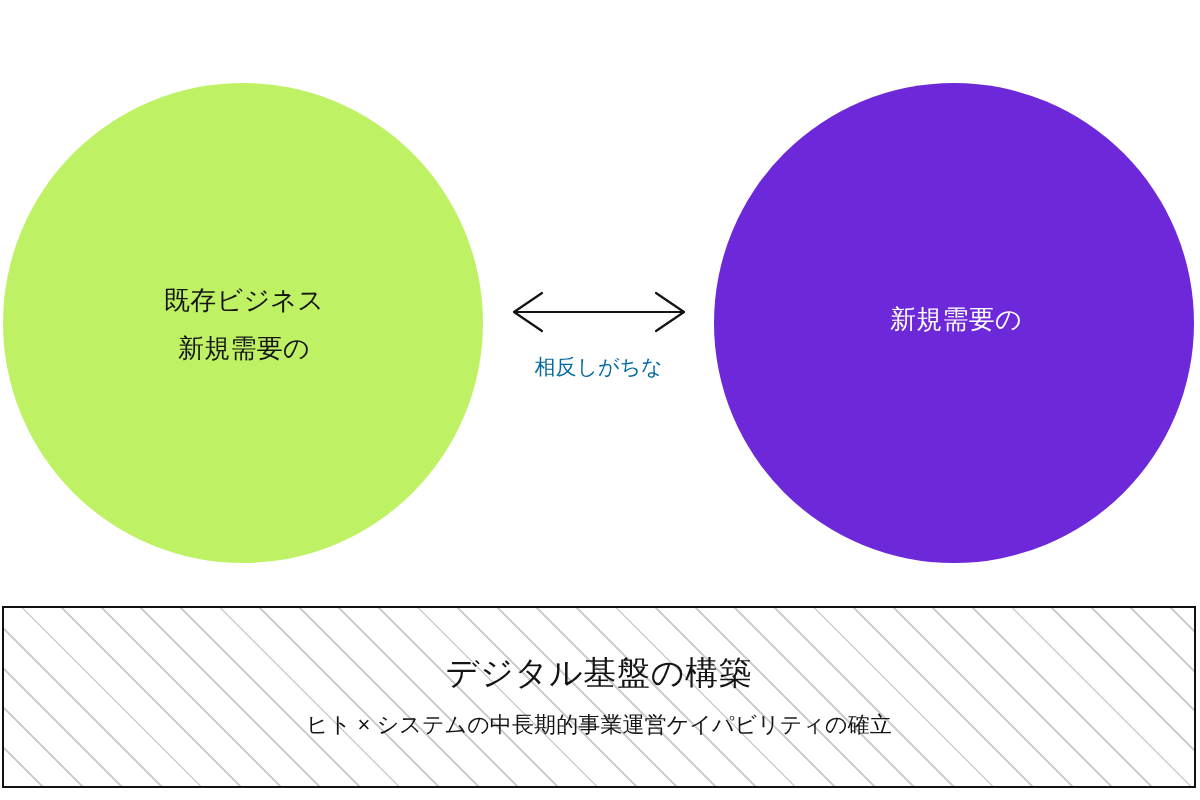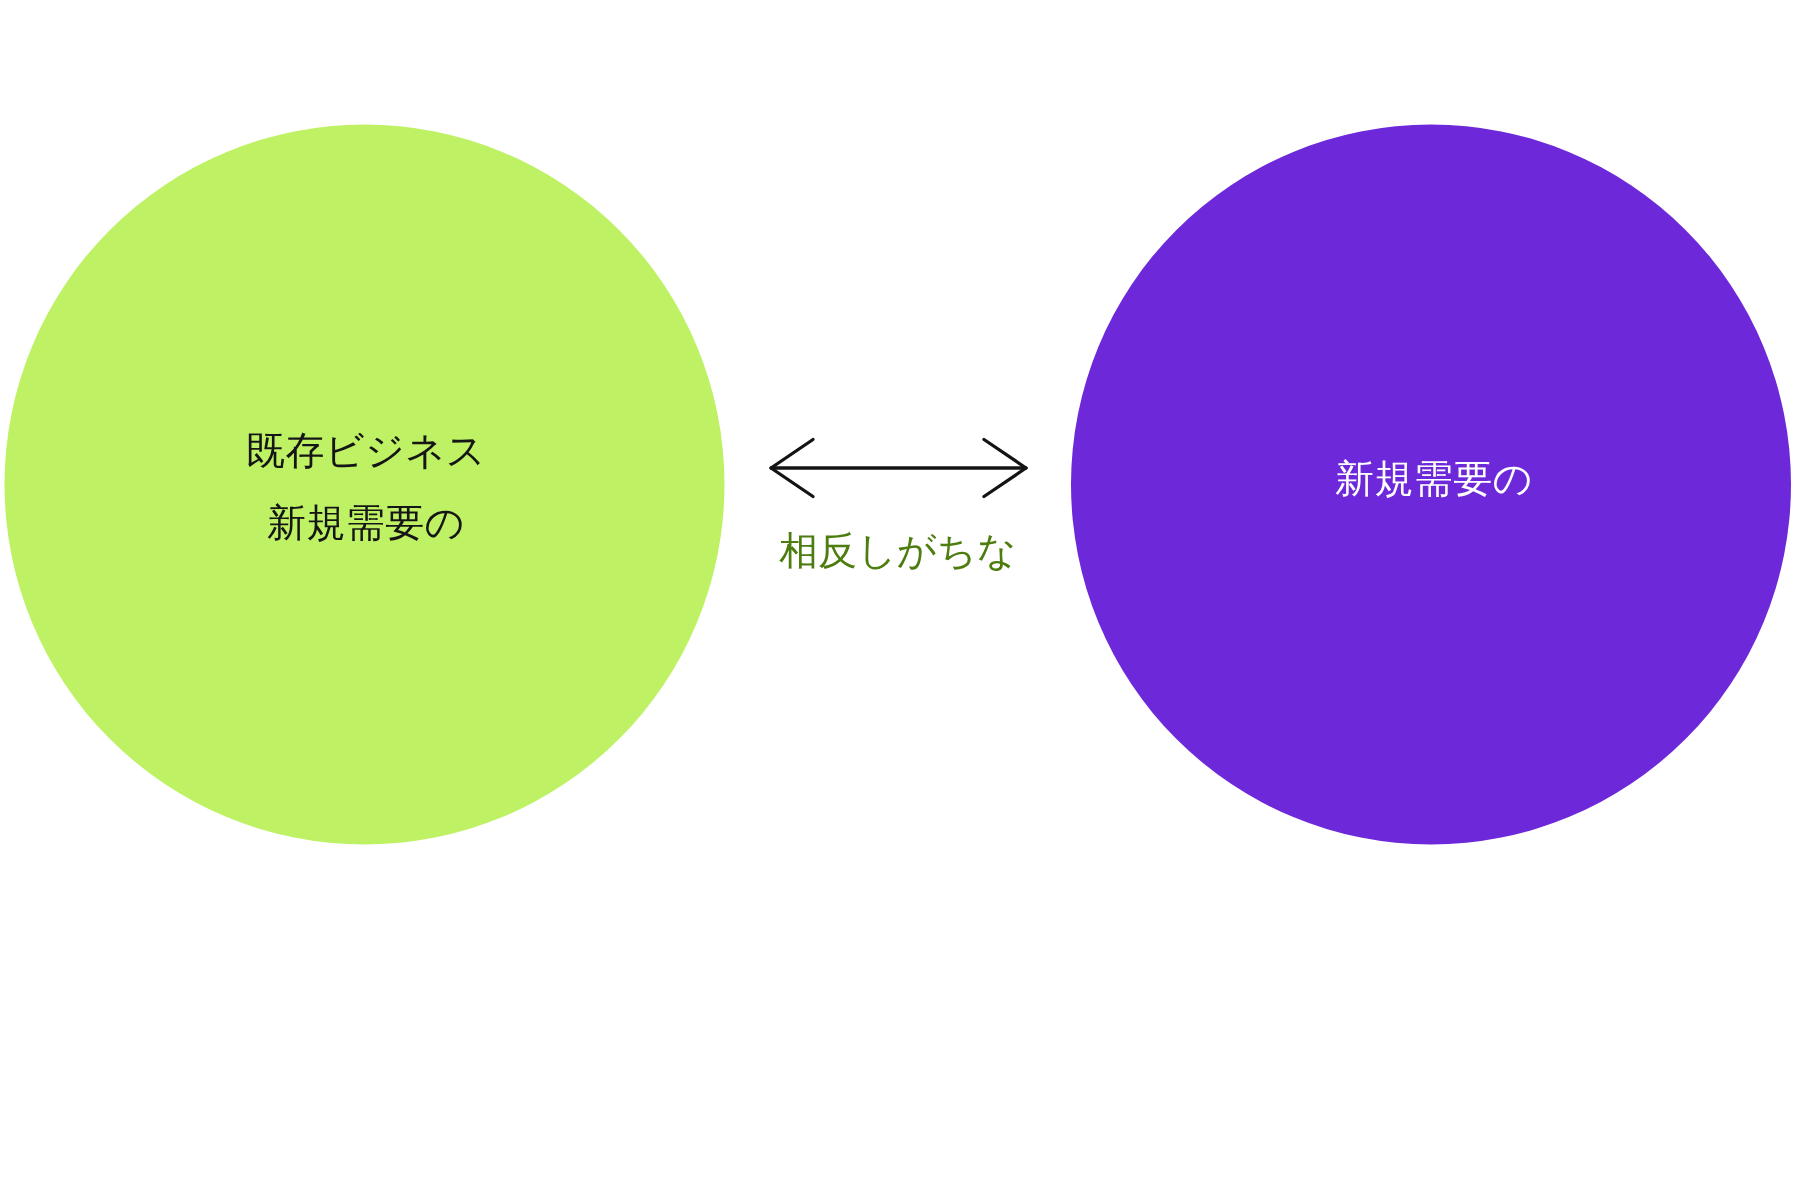--- a/index.html
+++ b/index.html
@@ -89,23 +89,23 @@
     align-items: center;
   }
   #bidirectional-arrow-icon {
     display: block;
   }
   #arrow-caption {
     margin-top: 16px;
     text-align: center;
   }
   .arrow-caption-line {
-    font-size: 26px;
+    font-size: 21px;
     line-height: 34px;
-    color: #4d7c0f;
+    color: #0369a1;
     white-space: nowrap;
   }
 
   
   #foundation-box {
     position: absolute;
     left: 2px;
     top: 606px;
     width: 1194px;
     height: 182px;
@@ -167,14 +167,18 @@
         <line x1="5" y1="22" x2="175" y2="22"></line>
         <polyline points="33,3 5,22 33,41"></polyline>
         <polyline points="147,3 175,22 147,41"></polyline>
       </g>
     </svg>
     <div id="arrow-caption">
       <div class="arrow-caption-line">相反しがちな</div>
     </div>
   </div>
 
+  <div id="foundation-box">
+    <div id="foundation-title">デジタル基盤の構築</div>
+    <div id="foundation-subtitle">ヒト × システムの中長期的事業運営ケイパビリティの確立</div>
+  </div>
 
 </div>
 
 </body></html>

